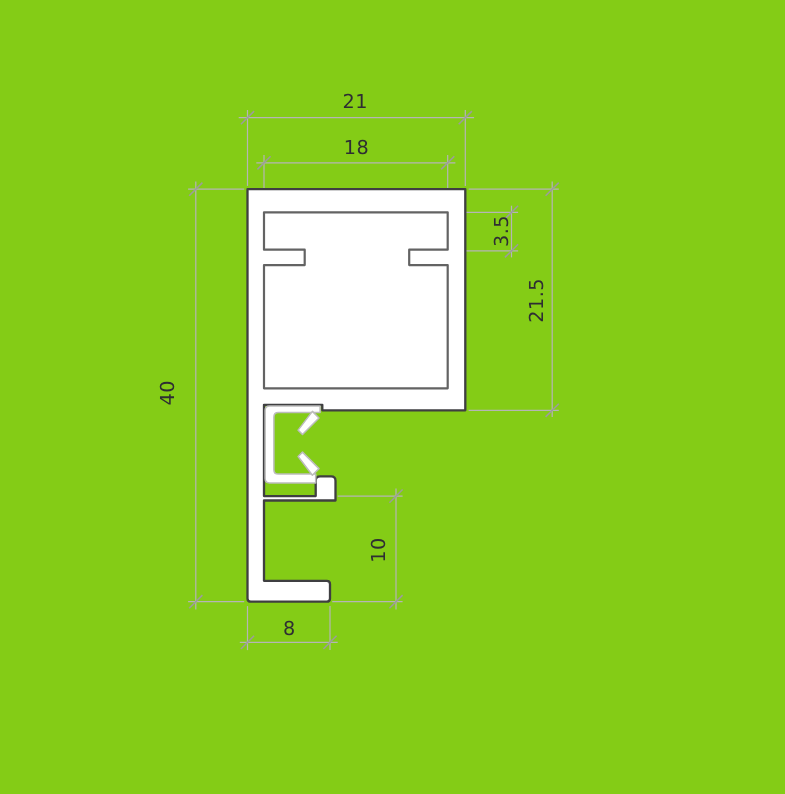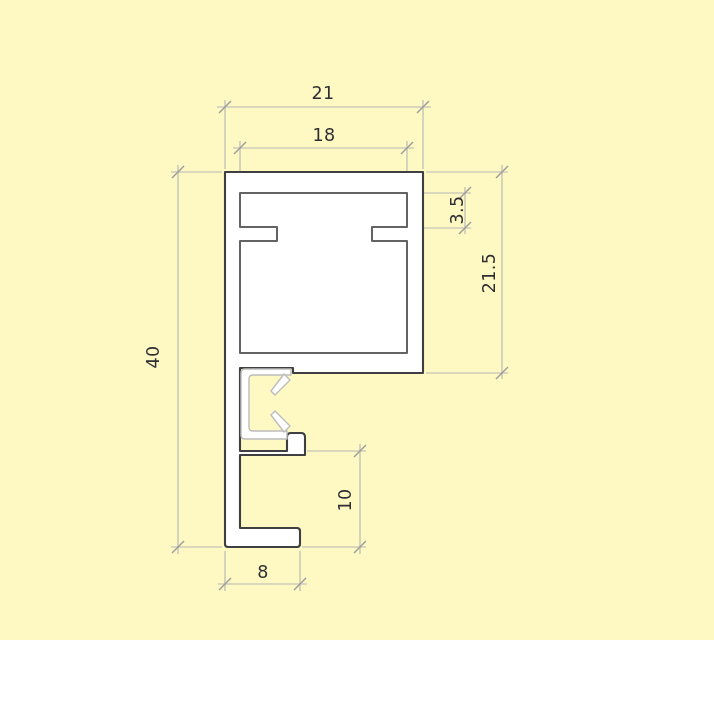--- a/index.html
+++ b/index.html
@@ -6,22 +6,22 @@
     margin: 0;
     padding: 0;
     background: #ffffff;
     width: 714px;
     height: 722px;
     overflow: hidden;
   }
   .canvas-wrap {
     position: relative;
     width: 714px;
-    height: 640px;
-    background: #fef9c3;
+    height: 722px;
+    background: #84cc16;
   }
   svg { display: block; }
   .profile-main {
     fill: #ffffff;
     stroke: #3f3f41;
     stroke-width: 2.1;
     stroke-linejoin: round;
     stroke-linecap: round;
   }
   .cavity {

